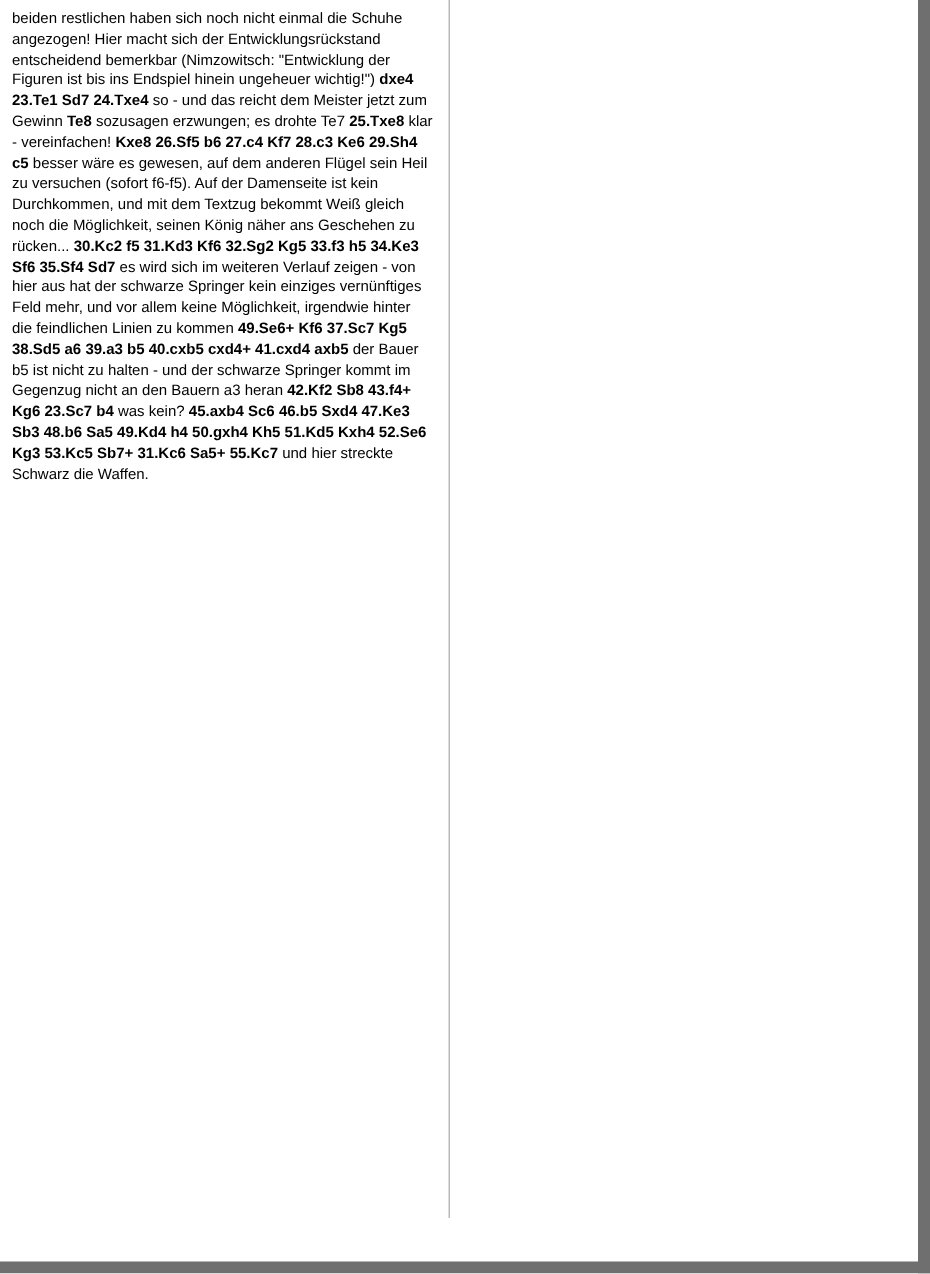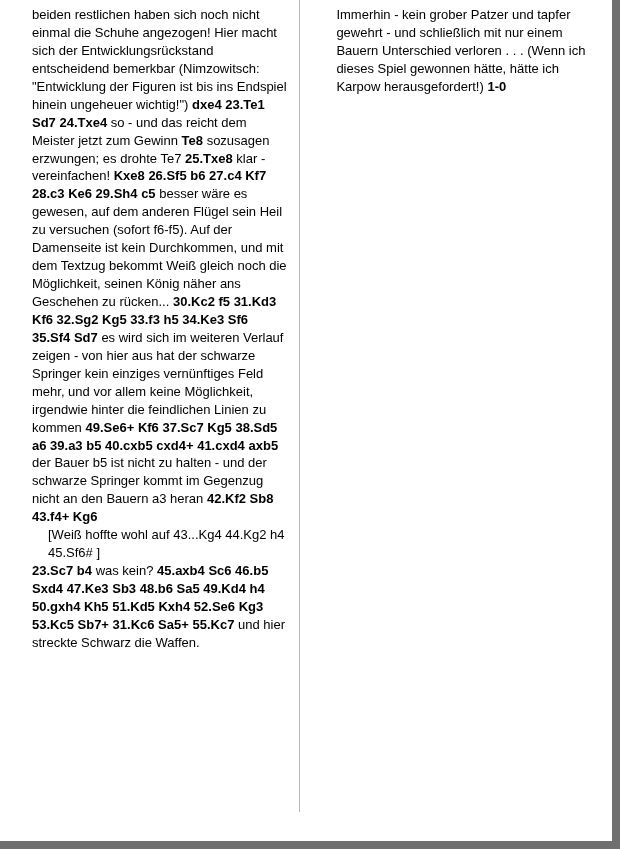--- a/index.html
+++ b/index.html
@@ -34,23 +34,22 @@
     width: 612px;
     height: 841px;
     display: flex;
     flex-direction: row;
     align-items: flex-start;
     box-sizing: border-box;
   }
   .column {
     box-sizing: border-box;
     padding: 6px 10px 6px 8px;
-    font-size: 13px;
+    font-size: 10px;
     line-height: 1.38;
-    margin-left: 24px;
   }
   .col-left {
     width: 300px;
     border-right: 1px solid #b9b9b9;
     height: 812px;
   }
   .col-right {
     width: 312px;
     padding-left: 12px;
   }
@@ -90,30 +89,22 @@
         <b class="moves">25.Txe8</b>
         <span class="cmt">klar - vereinfachen!</span>
         <b class="moves">Kxe8  26.Sf5  b6 27.c4  Kf7  28.c3  Ke6  29.Sh4  c5</b>
         <span class="cmt">besser wäre es gewesen, auf dem anderen Flügel sein Heil zu versuchen (sofort f6-f5). Auf der Damenseite ist kein Durchkommen, und mit dem Textzug bekommt Weiß gleich noch die Möglichkeit, seinen König näher ans Geschehen zu rücken...</span>
         <b class="moves">30.Kc2   f5  31.Kd3   Kf6   32.Sg2   Kg5 33.f3  h5  34.Ke3  Sf6  35.Sf4  Sd7</b>
         <span class="cmt">es wird sich im weiteren Verlauf zeigen - von hier aus hat der schwarze Springer kein einziges vernünftiges Feld mehr, und vor allem keine Möglichkeit, irgendwie hinter die feindlichen Linien zu kommen</span>
         <b class="moves">49.Se6+  Kf6  37.Sc7  Kg5  38.Sd5  a6 39.a3  b5  40.cxb5  cxd4+  41.cxd4</b>
         <b class="moves">axb5</b>
         <span class="cmt">der Bauer b5 ist nicht zu halten - und der schwarze Springer kommt im Gegenzug nicht an den Bauern a3 heran</span>
         <b class="moves">42.Kf2   Sb8  43.f4+  Kg6</b>
-        <span class="var cmt">[Weiß hoffte wohl auf  43...Kg4 44.Kg2  h4  45.Sf6# ]</span>
         <b class="moves">23.Sc7  b4</b>
         <span class="cmt">was kein?</span>
         <b class="moves">45.axb4   Sc6 46.b5   Sxd4   47.Ke3   Sb3   48.b6   Sa5 49.Kd4  h4  50.gxh4  Kh5  51.Kd5  Kxh4  52.Se6  Kg3  53.Kc5  Sb7+ 31.Kc6  Sa5+  55.Kc7</b>
         <span class="cmt">und hier streckte Schwarz die Waffen.</span>
       </p>
     </div>
 
-    <div class="column col-right">
-      <p class="para">
-        <span class="cmt">Immerhin - kein grober Patzer und tapfer gewehrt - und schließlich mit nur einem Bauern Unterschied verloren . . .</span>
-        <span class="cmt">(Wenn ich dieses Spiel gewonnen hätte, hätte ich Karpow herausgefordert!)</span>
-        <b class="result">1-0</b>
-      </p>
-    </div>
 
   </div>
 </div>
 
 </body></html>

